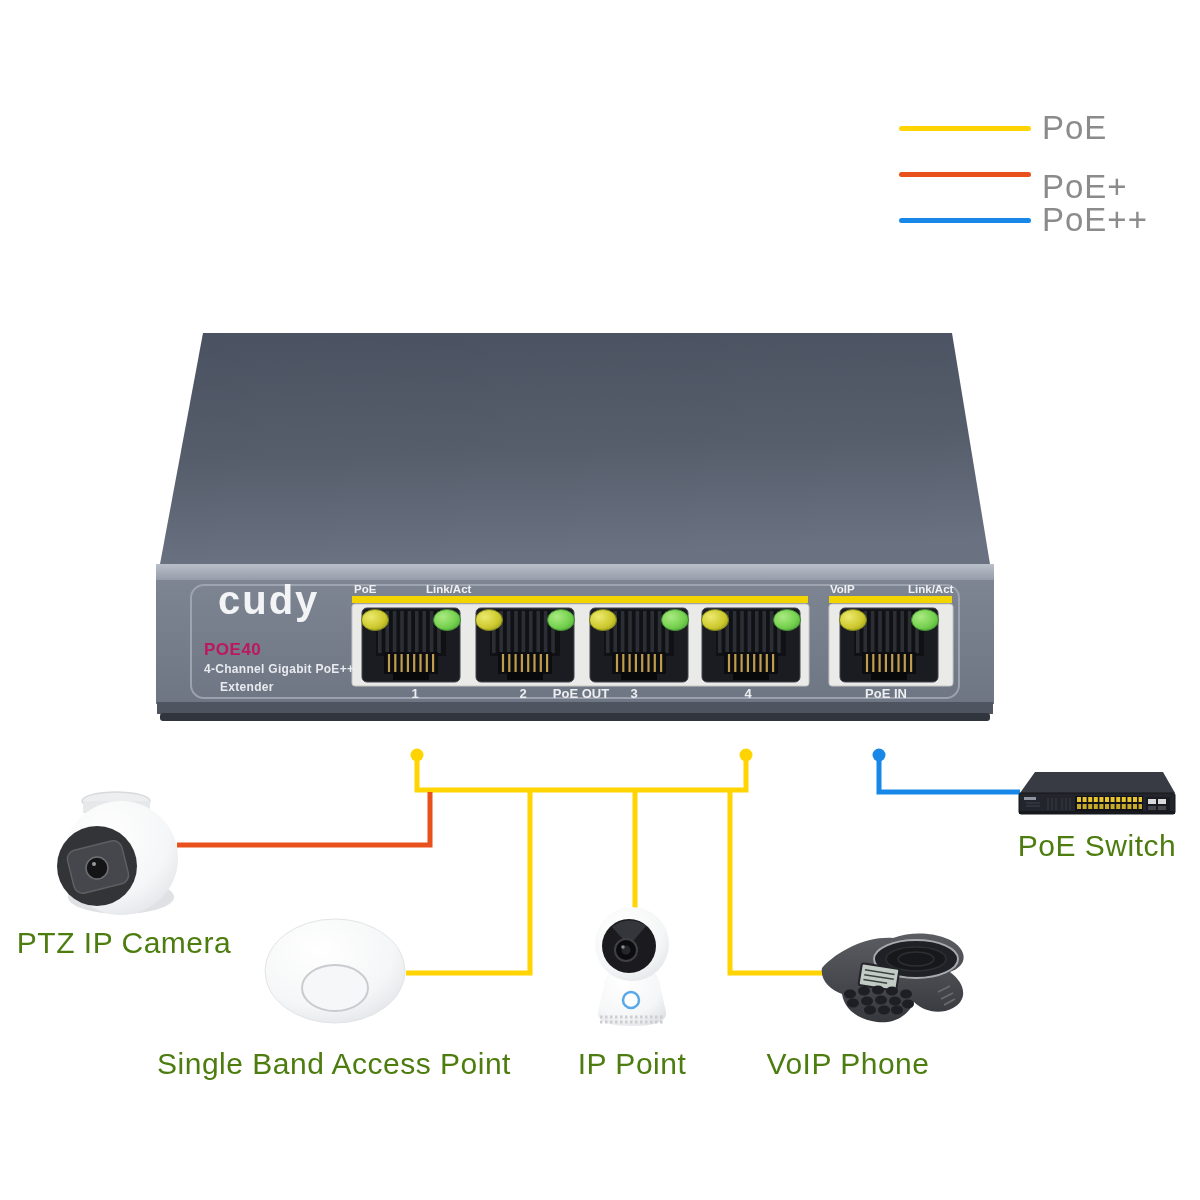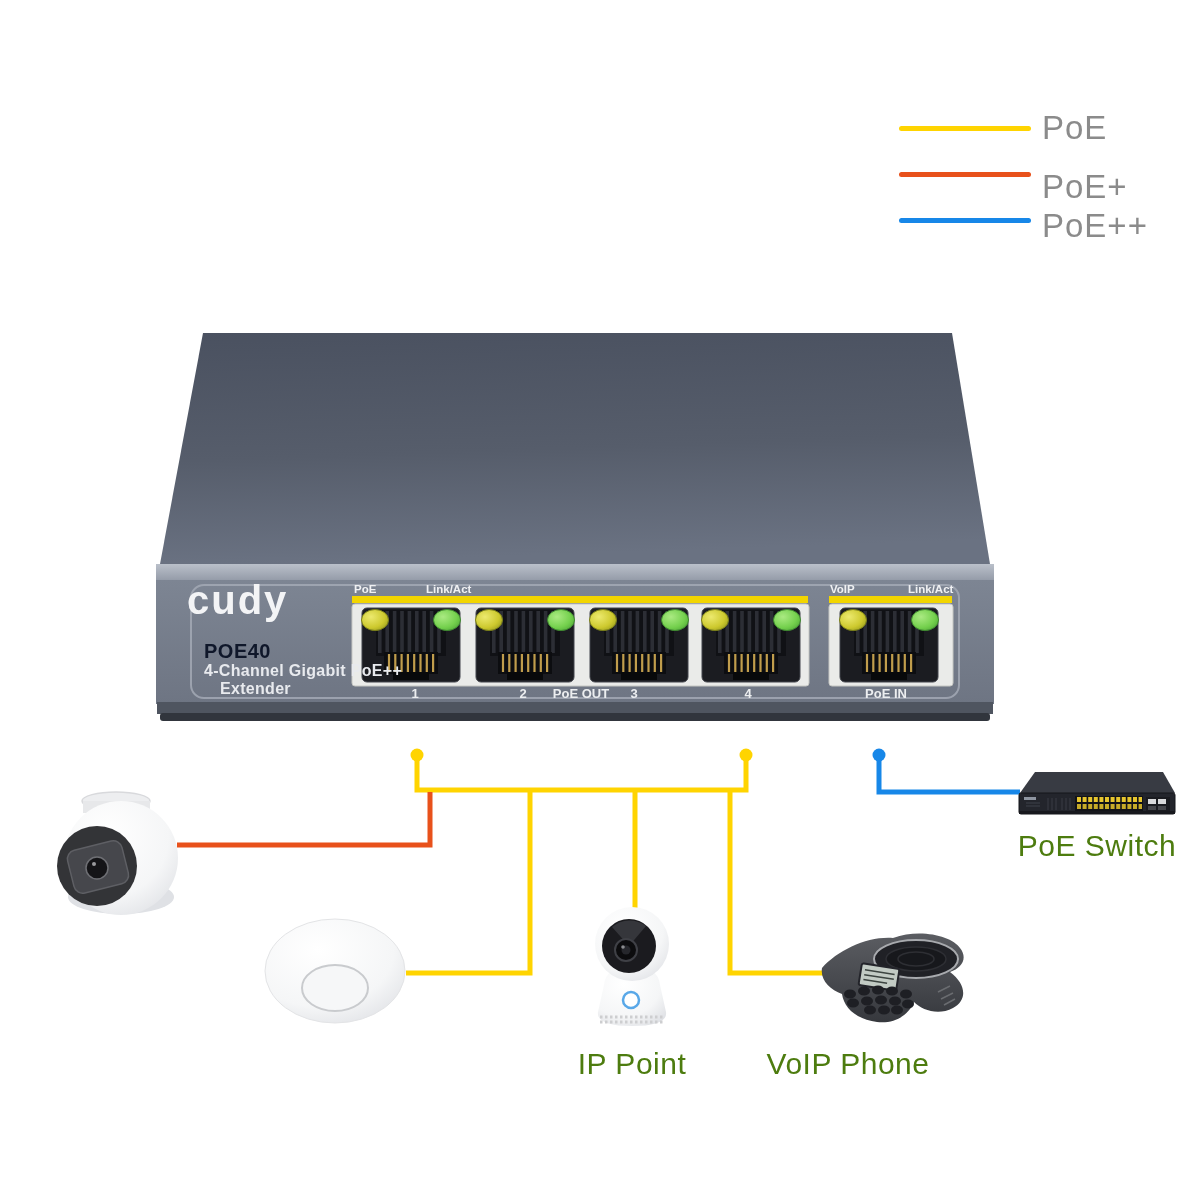--- a/index.html
+++ b/index.html
@@ -5,22 +5,22 @@
   html,body{margin:0;padding:0;background:#ffffff;}
   #canvas{
     position:relative;width:1200px;height:1200px;background:#ffffff;overflow:hidden;
     font-family:Liberation Sans, sans-serif;
   }
   #art{position:absolute;left:0;top:0;}
   .txt{position:absolute;white-space:nowrap;}
   .legend-label{font-size:33px;color:#8b8b8b;letter-spacing:1px;transform:translateY(-50%);}
   .dev-label{font-size:30px;color:#4d7c0f;letter-spacing:0.5px;transform:translate(-50%,-50%);}
   .brand{font-size:40px;font-weight:bold;color:#f3f4f6;letter-spacing:2px;line-height:1;}
-  .model{font-size:20px;font-weight:bold;color:#0f172a;letter-spacing:0.5px;}
-  .desc{font-size:16px;font-weight:bold;color:#e8eaee;letter-spacing:0.3px;}
+  .model{font-size:17px;font-weight:bold;color:#be185d;letter-spacing:0.5px;}
+  .desc{font-size:12px;font-weight:bold;color:#e8eaee;letter-spacing:0.3px;}
   .stripe-label{font-size:11.5px;font-weight:bold;color:#f0f1f3;}
   .port-label{font-size:13px;font-weight:bold;color:#eceef0;transform:translate(-50%,0);}
 </style>
 </head>
 <body>
 
 <div id="canvas">
 
   <svg id="art" width="1200" height="1200" viewBox="0 0 1200 1200">
     <defs>
@@ -194,36 +194,38 @@
       <rect x="1146" y="797" width="24" height="14" fill="#1a1b20"></rect>
       <rect x="1148" y="799" width="8" height="5" fill="#d8d9db"></rect>
       <rect x="1158" y="799" width="8" height="5" fill="#d8d9db"></rect>
       <rect x="1148" y="806" width="8" height="4" fill="#45464b"></rect>
       <rect x="1158" y="806" width="8" height="4" fill="#45464b"></rect>
     </g>
   </svg>
 
   <div class="txt legend-label" style="left:1042px;top:128px">PoE</div>
   <div class="txt legend-label" style="left:1042px;top:187px">PoE+</div>
-  <div class="txt legend-label" style="left:1042px;top:226px">PoE++</div>
-
-  <div class="txt brand" style="left:187px;top:580px">cudy</div>
+  <div class="txt legend-label" style="left:1042px;top:220px">PoE++</div>
+
+  <div class="txt brand" style="left:218px;top:580px">cudy</div>
   <div class="txt model" style="left:204px;top:640px">POE40</div>
   <div class="txt desc" style="left:204px;top:662px">4-Channel Gigabit PoE++</div>
   <div class="txt desc" style="left:220px;top:680px">Extender</div>
 
   <div class="txt stripe-label" style="left:354px;top:583px">PoE</div>
   <div class="txt stripe-label" style="left:426px;top:583px">Link/Act</div>
   <div class="txt stripe-label" style="left:830px;top:583px">VoIP</div>
   <div class="txt stripe-label" style="left:908px;top:583px">Link/Act</div>
 
   <div class="txt port-label" style="left:415px;top:686px">1</div>
   <div class="txt port-label" style="left:523px;top:686px">2</div>
   <div class="txt port-label" style="left:581px;top:686px">PoE OUT</div>
   <div class="txt port-label" style="left:634px;top:686px">3</div>
   <div class="txt port-label" style="left:748px;top:686px">4</div>
   <div class="txt port-label" style="left:886px;top:686px">PoE IN</div>
 
+  <div class="txt dev-label" style="left:124px;top:943px">PTZ IP Camera</div>
+  <div class="txt dev-label" style="left:334px;top:1064px">Single Band Access Point</div>
   <div class="txt dev-label" style="left:632px;top:1064px">IP Point</div>
   <div class="txt dev-label" style="left:848px;top:1064px">VoIP Phone</div>
   <div class="txt dev-label" style="left:1097px;top:846px">PoE Switch</div>
 
 </div>
 
 </body></html>

